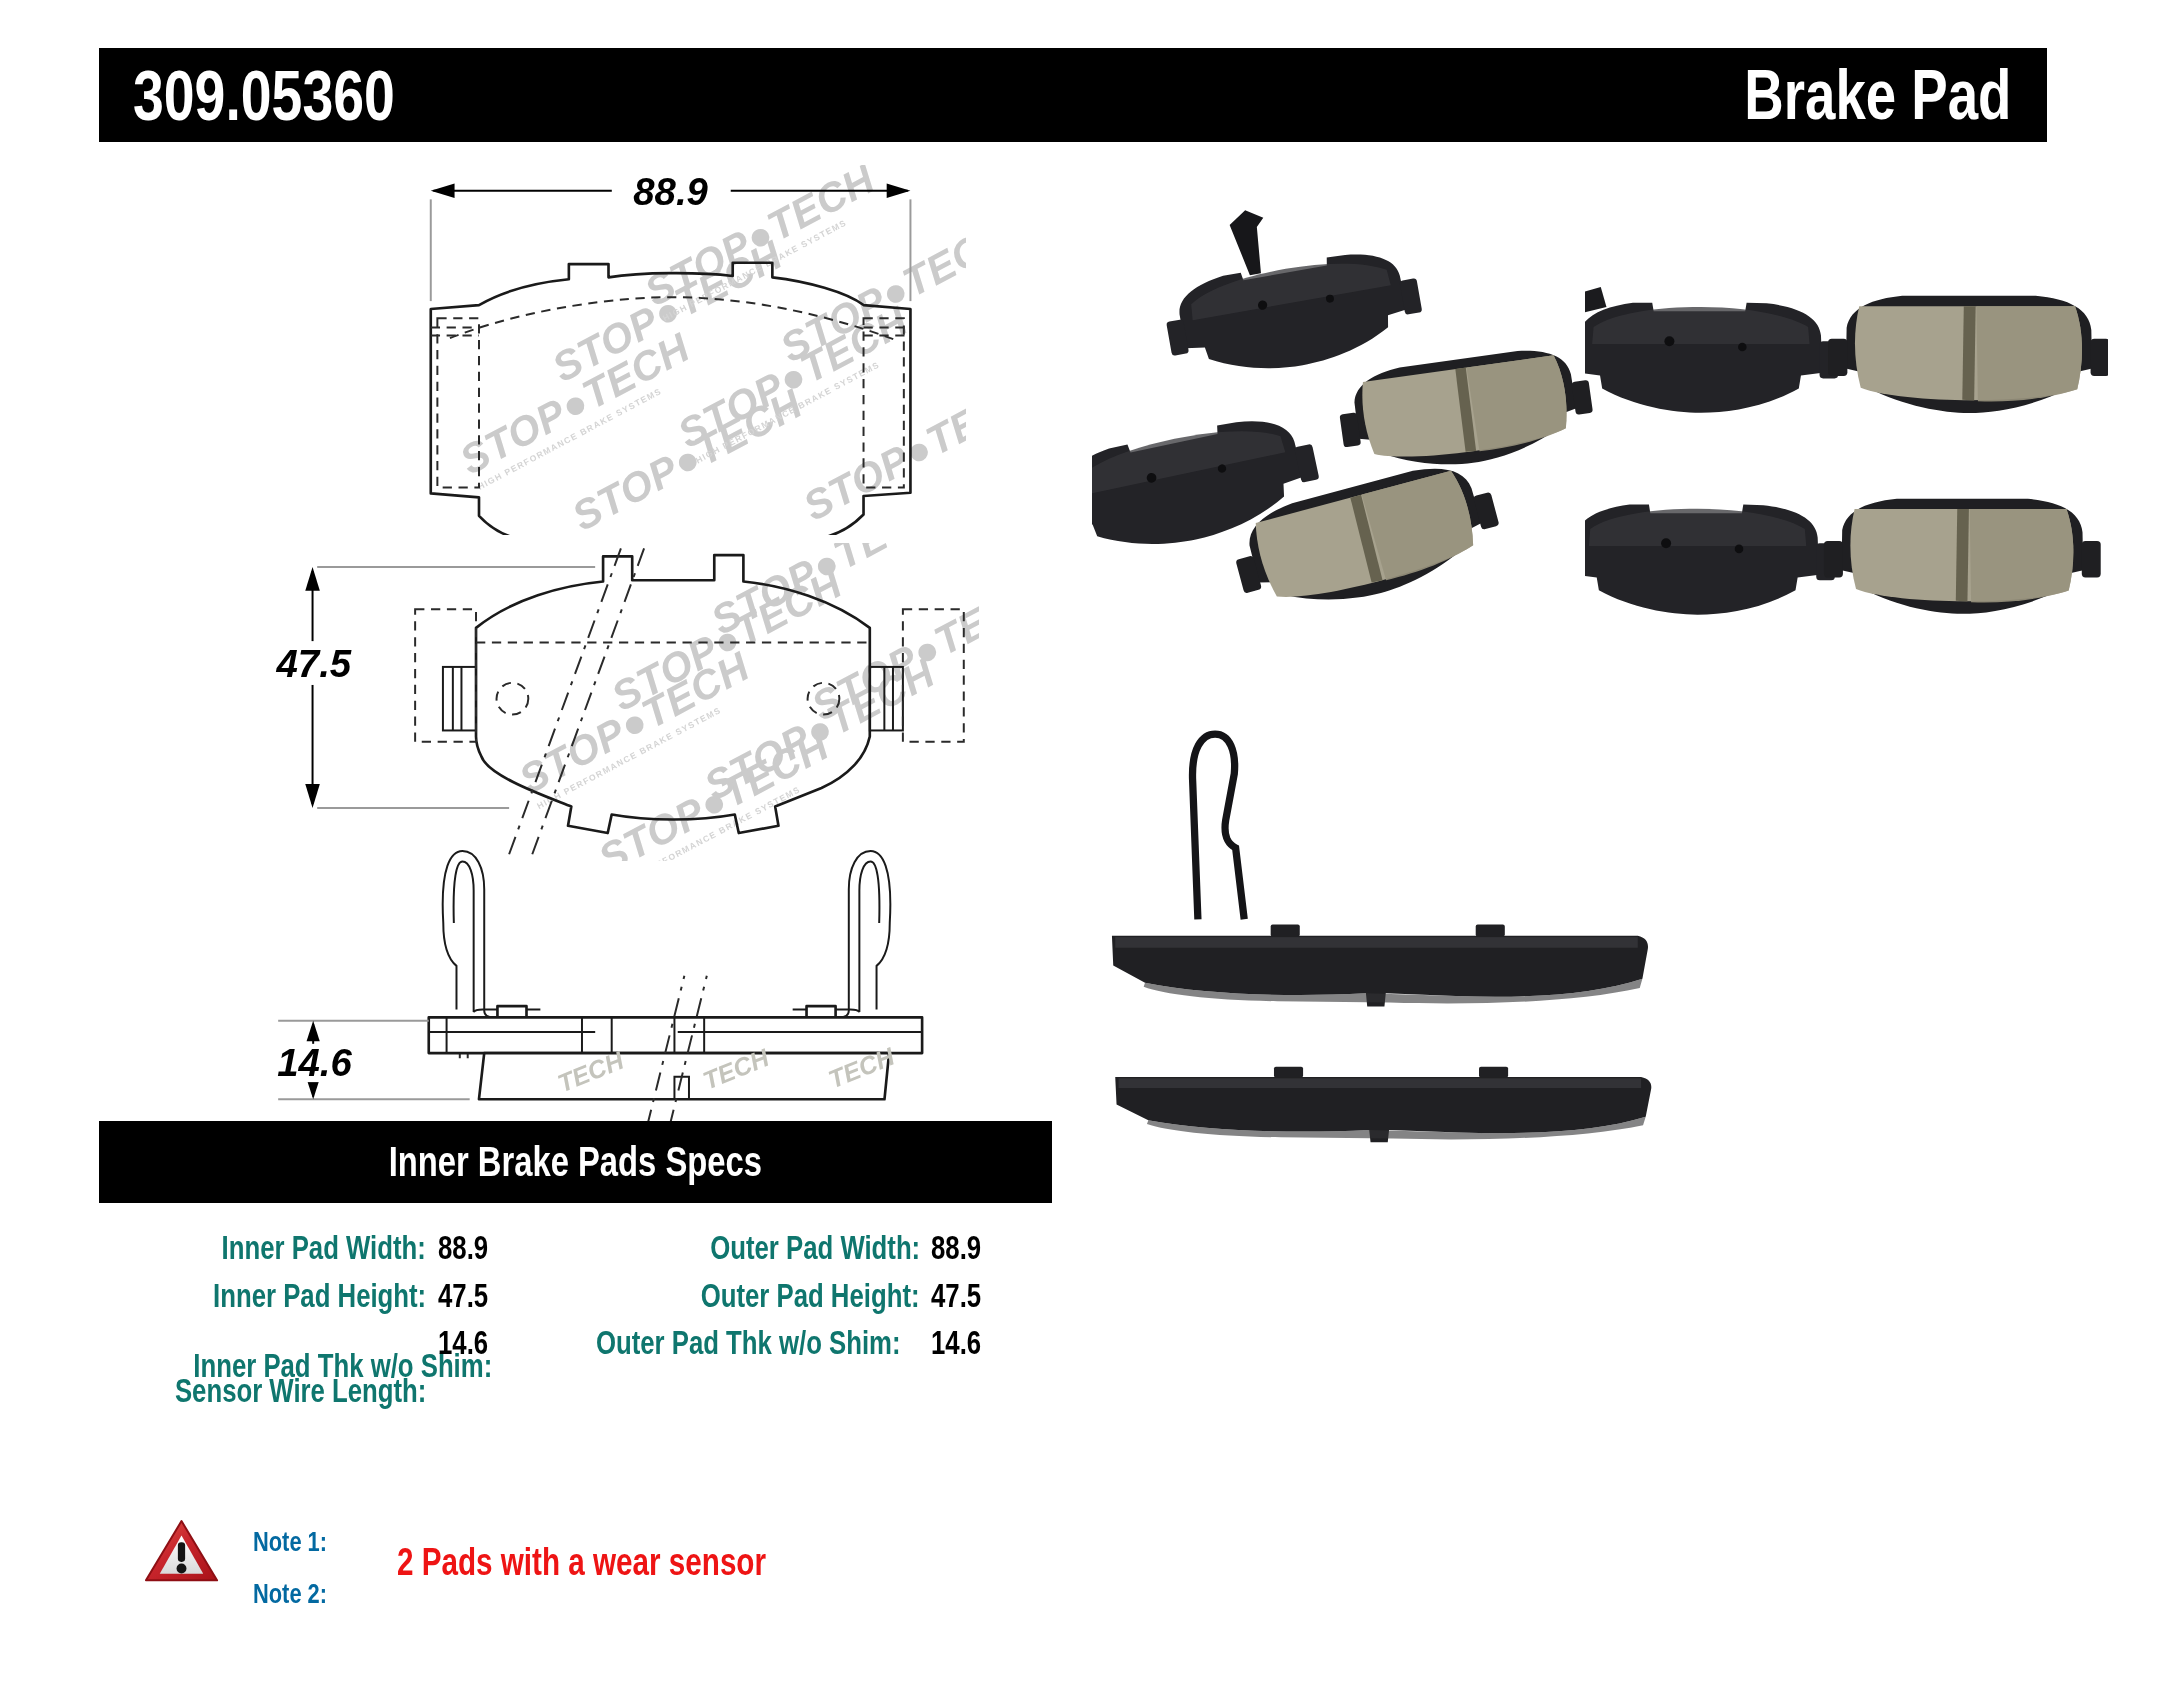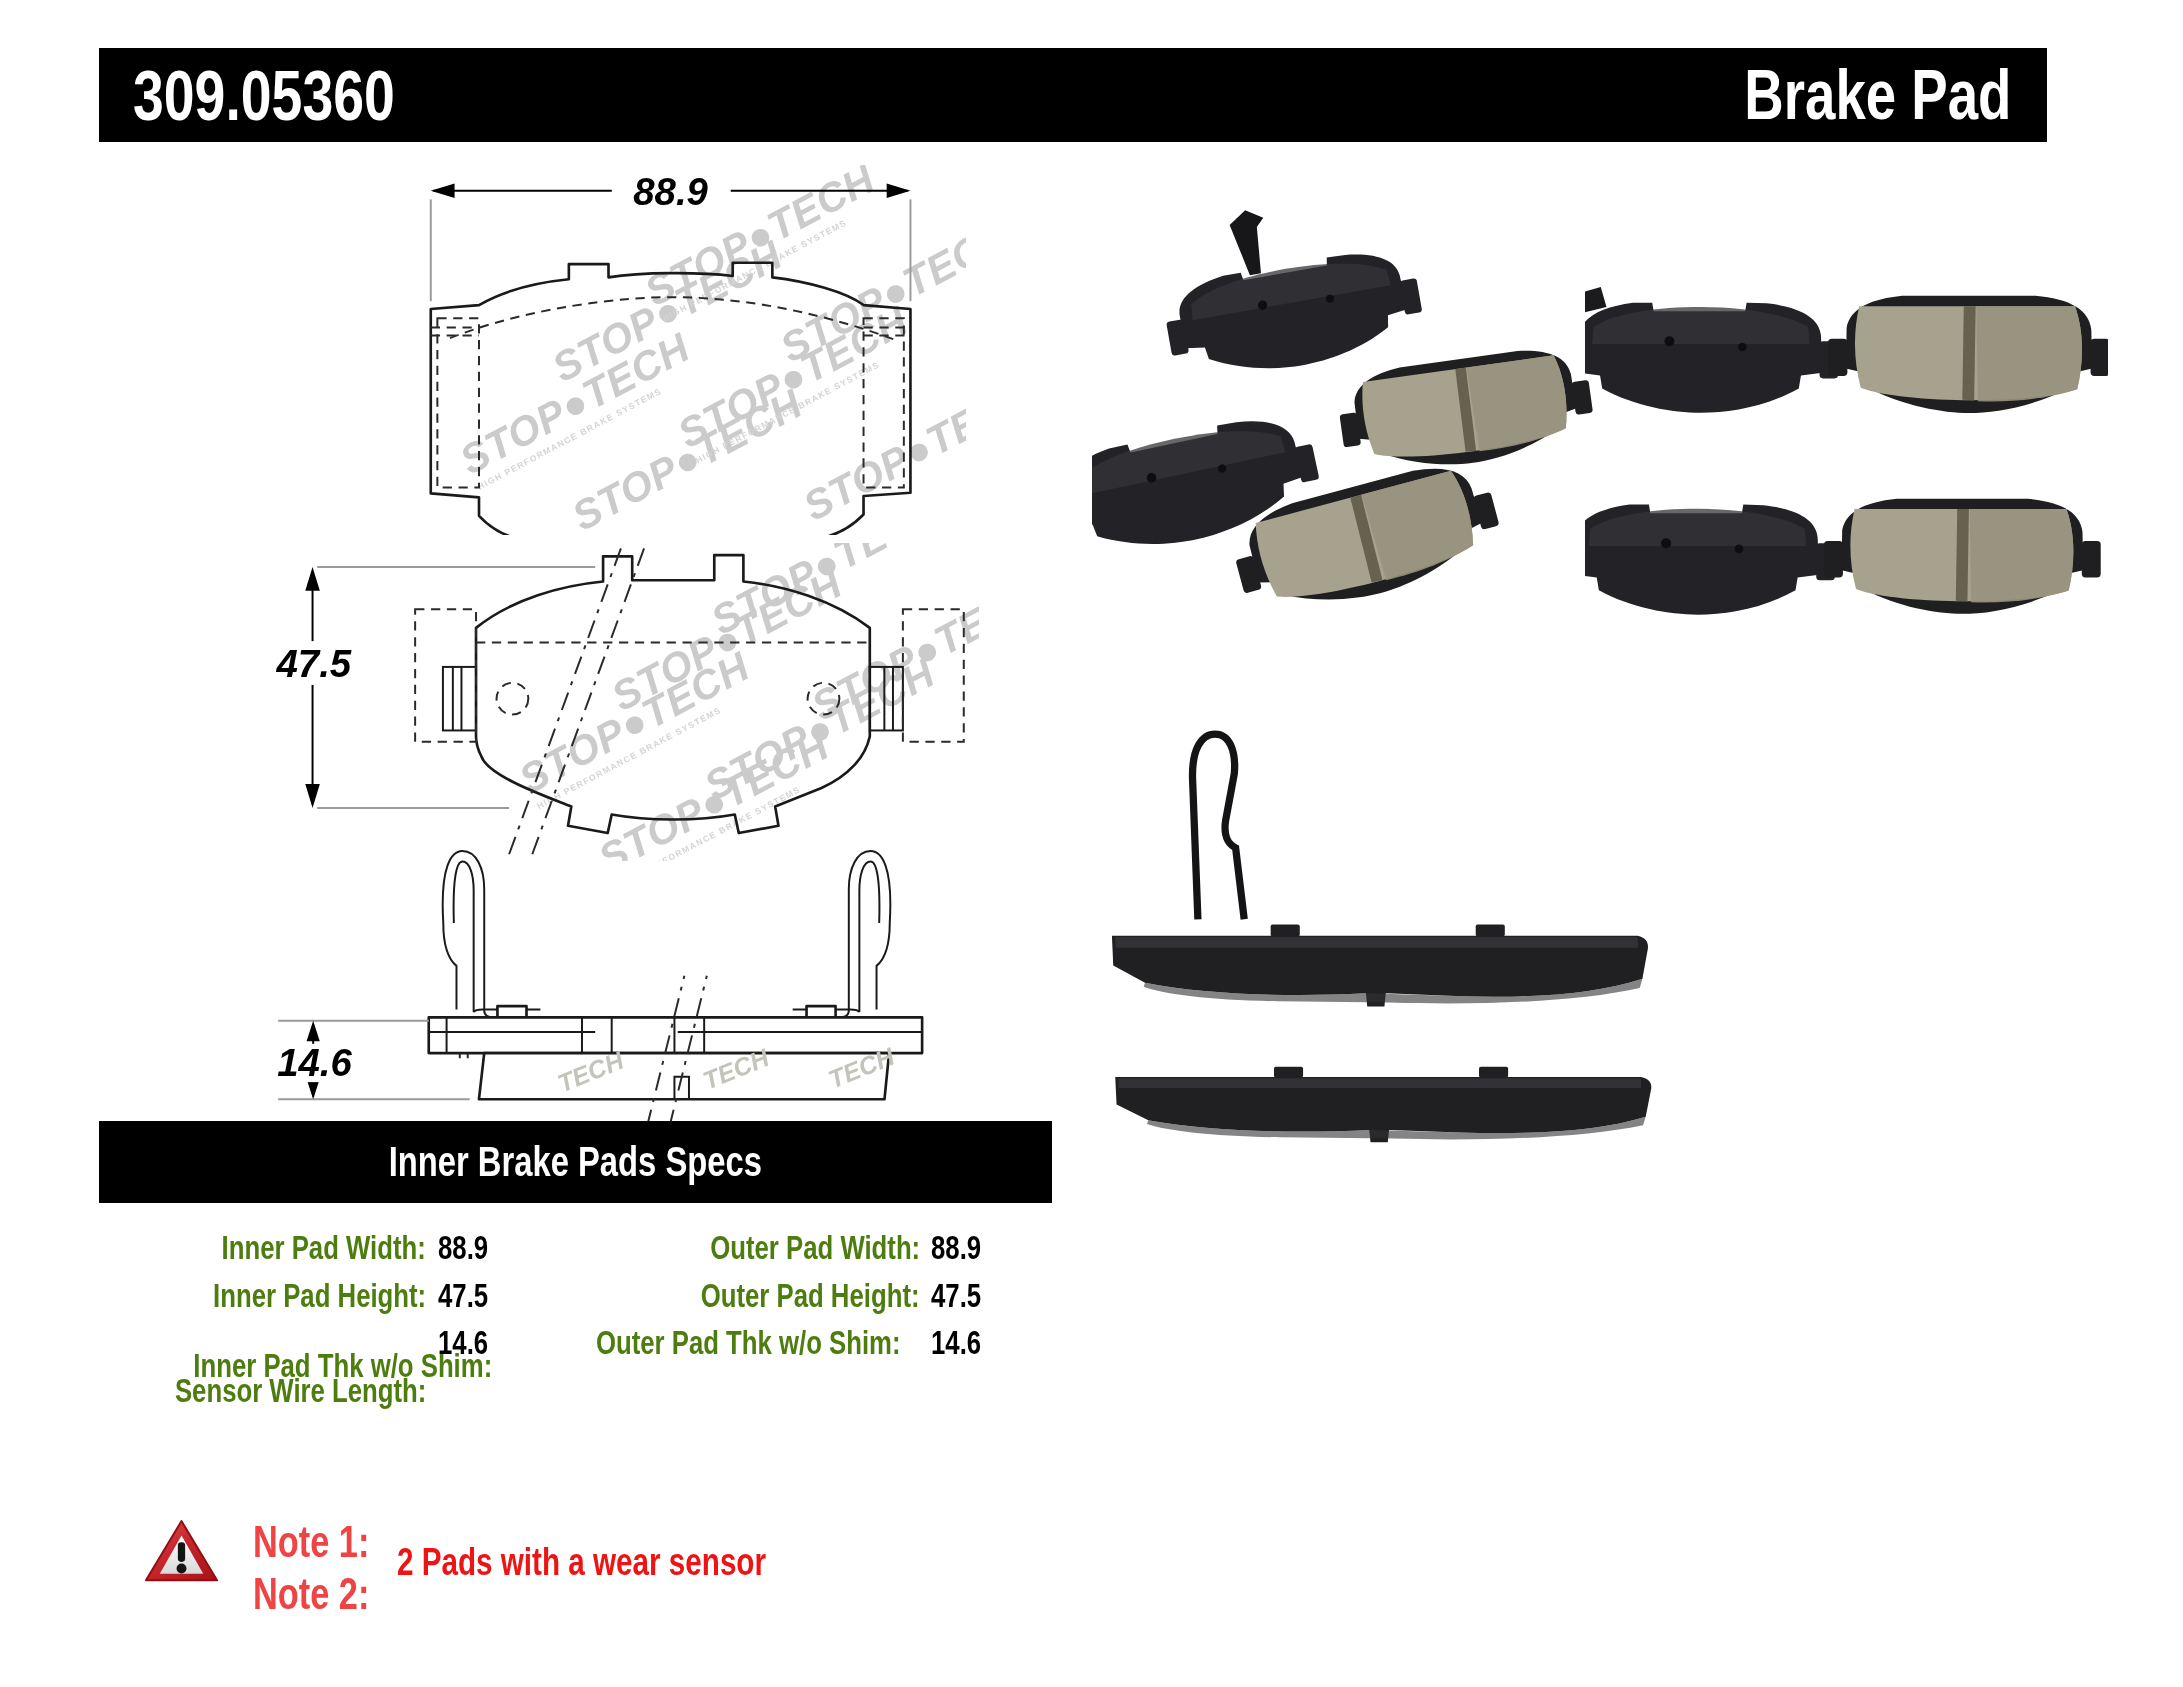--- a/index.html
+++ b/index.html
@@ -27,29 +27,29 @@
   .product-type{font-size:70px;font-weight:bold;padding-right:36px;white-space:nowrap;}
 
   
   .specs-bar{
     left:99px;top:1121px;width:953px;height:82px;
     background:#000;color:#fff;display:flex;
   }
   .specs-bar .half{flex:1;display:flex;align-items:center;justify-content:center;font-size:42px;font-weight:bold;white-space:nowrap;}
 
   .spec-row-label{
-    font-size:33px;font-weight:bold;color:#4d7c0f;text-align:right;white-space:nowrap;
+    font-size:33px;font-weight:bold;color:#0f766e;text-align:right;white-space:nowrap;
     height:44px;line-height:44px;
   }
   .spec-row-value{
     font-size:33px;font-weight:bold;color:#000;text-align:left;white-space:nowrap;
     height:44px;line-height:44px;
   }
 
-  .note-label{font-size:44px;font-weight:bold;color:#ef4444;white-space:nowrap;height:44px;line-height:44px;}
+  .note-label{font-size:28px;font-weight:bold;color:#0369a1;white-space:nowrap;height:44px;line-height:44px;}
   .note-value-red{font-size:38px;font-weight:bold;color:#ee1414;white-space:nowrap;height:44px;line-height:44px;margin-top:17px;}
 
   svg text{font-family:"Liberation Sans", sans-serif;}
   .dim-label{font-size:58px;font-weight:bold;font-style:italic;fill:#000;}
   .wm{font-size:62px;font-weight:bold;font-style:italic;fill:#cbcbcb;letter-spacing:1px;}
   .wm-sub{font-size:13px;font-weight:bold;fill:#d4d4d4;letter-spacing:2px;}
   .wm-frag{font-size:38px;font-weight:bold;font-style:italic;fill:#c4c4bc;}
   .outline{fill:#ffffff;stroke:#1a1a1a;stroke-width:4;stroke-linejoin:round;}
   .thin{fill:none;stroke:#1a1a1a;stroke-width:3;}
   .dash{fill:none;stroke:#2a2a2a;stroke-width:3;stroke-dasharray:14 10;}

